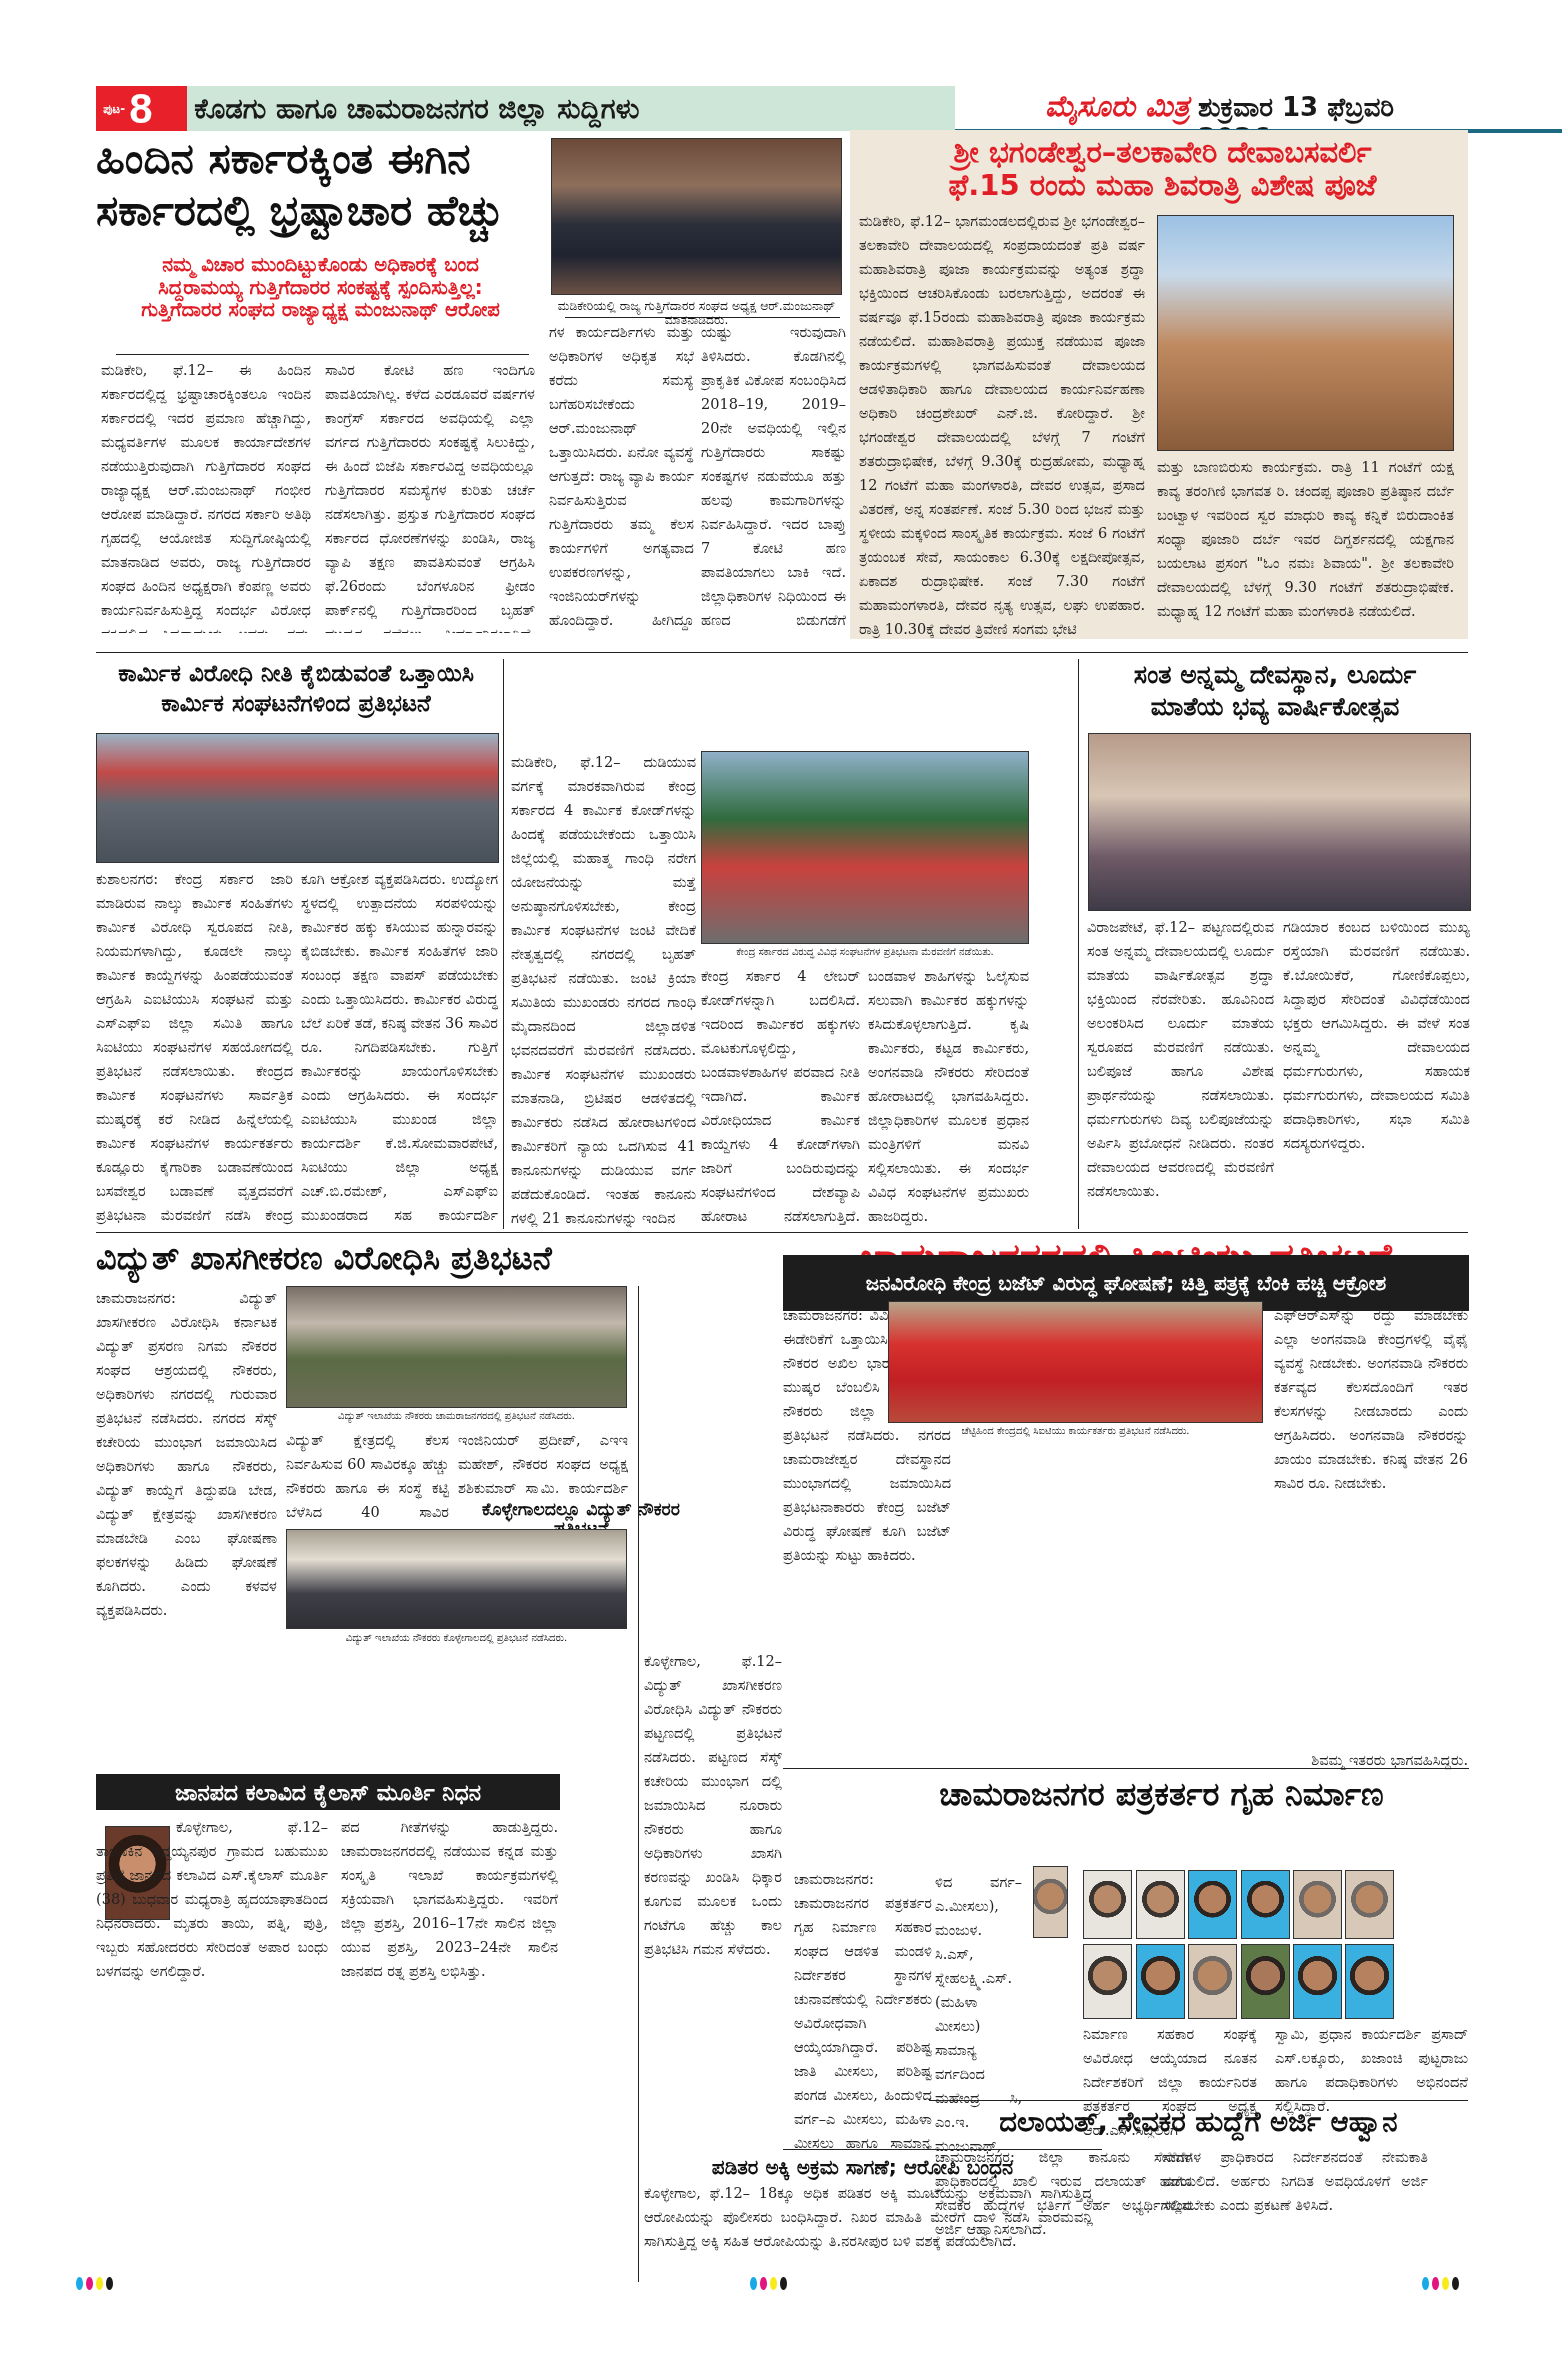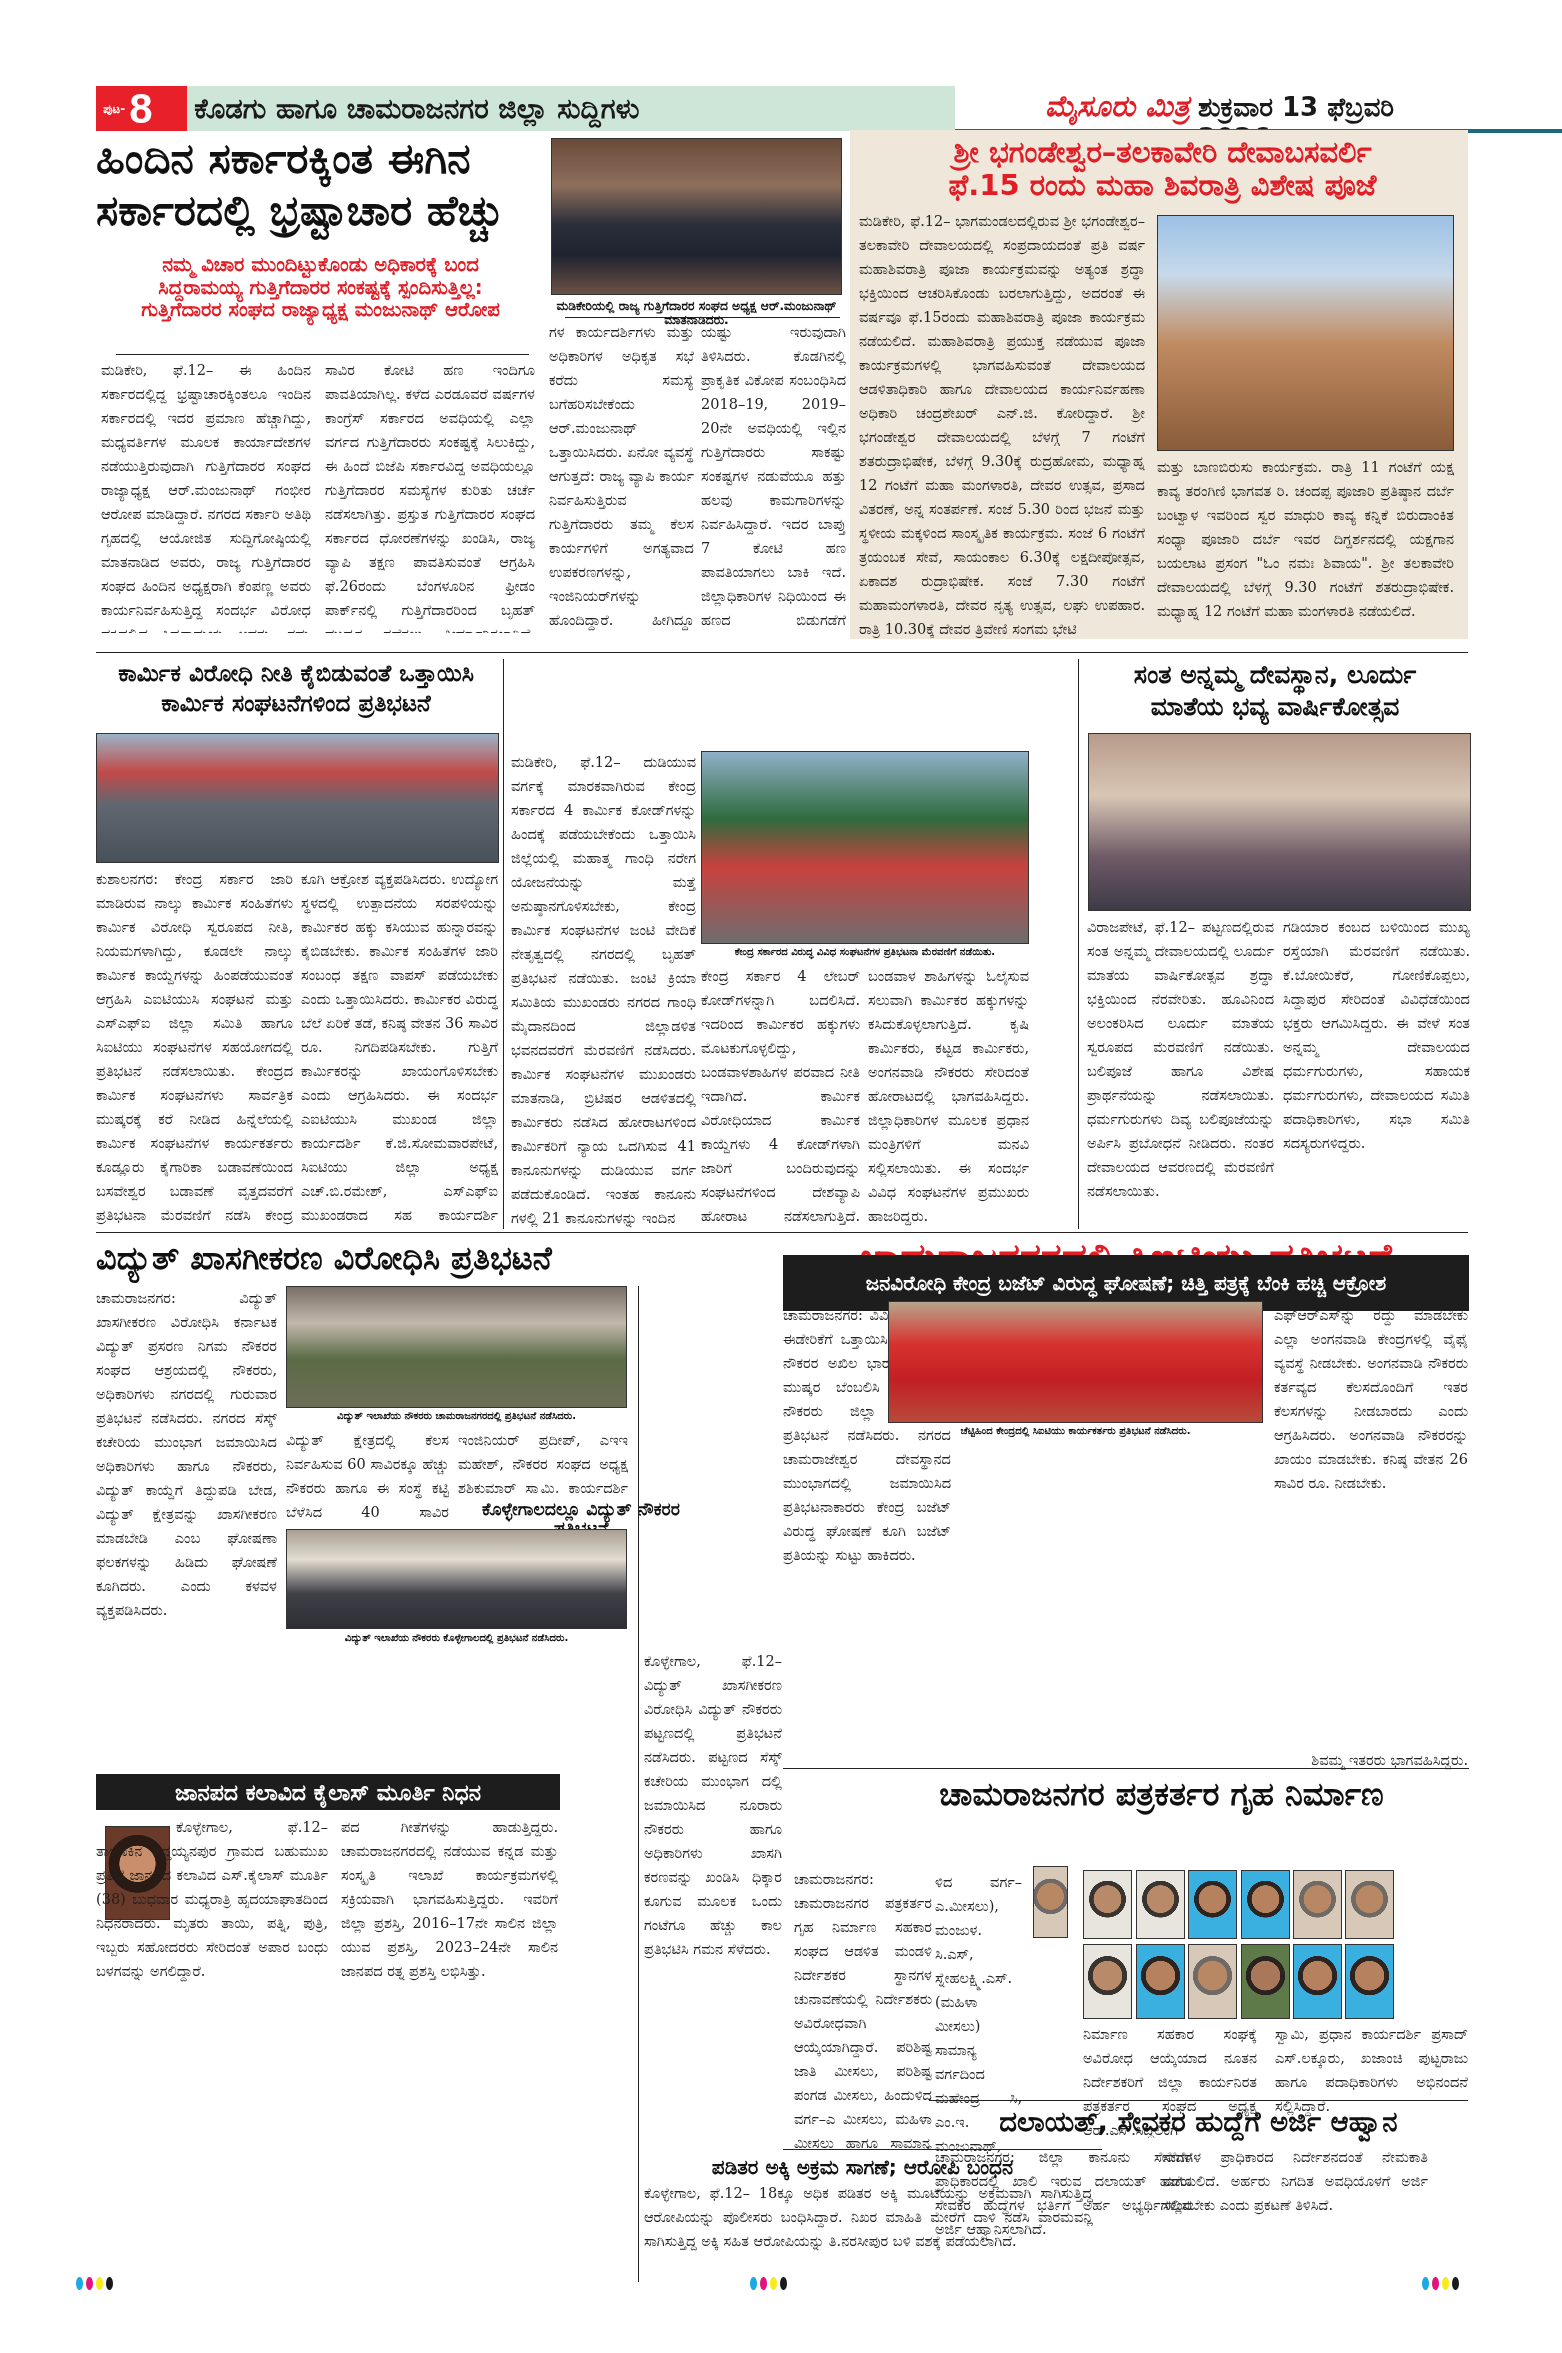--- a/index.html
+++ b/index.html
@@ -20,21 +20,21 @@
 
   .rule-h { position:absolute; height:1.4px; background:#222; }
   .rule-v { position:absolute; width:1.4px; background:#222; }
 
   .hl-black { font-weight:bold; color:#111; line-height:1.1; }
   .hl-red { font-weight:bold; color:#e11d26; line-height:1.15; }
   .hl-bar { background:#1d1d1d; color:#fff; font-weight:bold; display:flex; align-items:center; justify-content:center; }
 
   .body-text { font-size:14.5px; line-height:24px; color:#222; text-align:justify; overflow:hidden;
                font-family:"DejaVu Serif", "Liberation Serif", serif; }
-  .caption { font-size:16px; font-weight:bold; text-align:center; color:#111; }
+  .caption { font-size:16px; font-weight:normal; text-align:center; color:#111; }
 
   .photo { position:absolute; border:1.4px solid #333; overflow:hidden; }
   .ph-press { background: linear-gradient(180deg,#6b4a3a 0%,#8d6f5c 30%,#2b2f3a 55%,#1f2330 75%,#6b5145 100%); }
   .ph-protest { background: linear-gradient(180deg,#9bb3c6 0%,#c24a48 30%,#606770 55%,#48505a 100%); }
   .ph-rally { background: linear-gradient(180deg,#8fb0c9 0%,#2f6b3d 35%,#c9413e 60%,#6d6d6d 100%); }
   .ph-church { background: linear-gradient(180deg,#b79b8a 0%,#d8c6b5 35%,#6e5a66 70%,#3e3a47 100%); }
   .ph-temple { background: linear-gradient(180deg,#9cc1e4 0%,#c7d9ea 25%,#c08a60 55%,#8a5c3a 100%); }
   .ph-electric { background: linear-gradient(180deg,#7a6f66 0%,#c3b8ac 30%,#5a6b45 60%,#6e6e58 100%); }
   .ph-red-crowd { background: linear-gradient(180deg,#b7a58a 0%,#d8322f 35%,#c21f24 65%,#b84a3b 100%); }
   .ph-hall { background: linear-gradient(180deg,#a7a092 0%,#e3ddd2 30%,#3f3f48 65%,#2e2e34 100%); }

